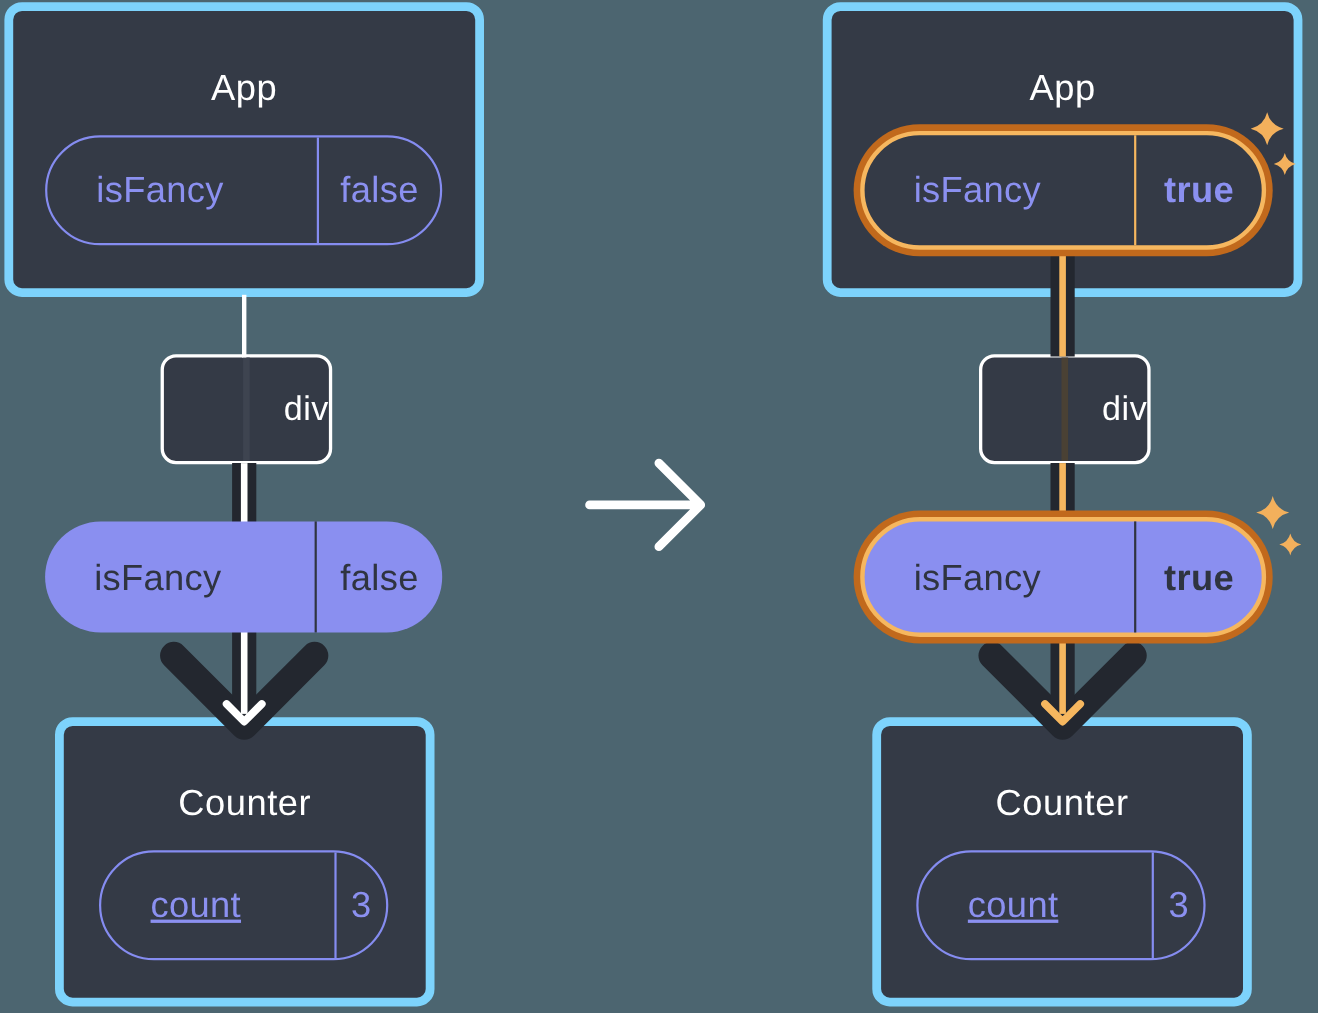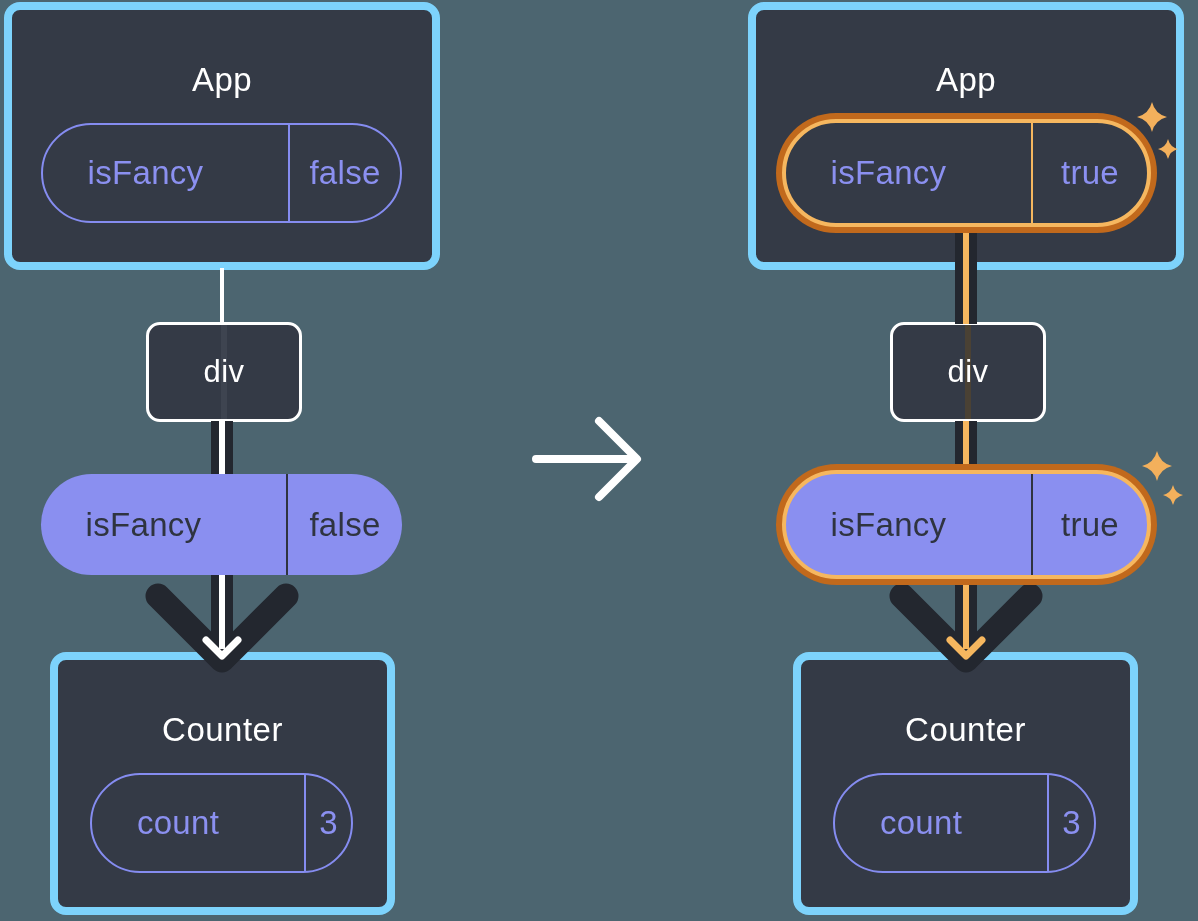--- a/index.html
+++ b/index.html
@@ -11,21 +11,21 @@
     position:absolute;background:#343a46;border:8px solid #7dd3fc;
     border-radius:16px;box-sizing:border-box;z-index:1;
   }
   .node-title{
     position:absolute;left:0;right:0;top:51px;text-align:center;
     color:#ffffff;font-size:33px;font-weight:500;letter-spacing:.5px;
   }
   .divbox{
     position:absolute;background:#343a46;border:3px solid #ffffff;
     border-radius:14px;box-sizing:border-box;z-index:1;
-    display:flex;align-items:center;justify-content:center;
+    display:flex;align-items:center;justify-content:flex-end;
   }
   .divbox .innerline{
     position:absolute;top:0;bottom:0;left:50%;margin-left:-3px;width:6px;
   }
   .divbox .divlabel{
     position:relative;color:#ffffff;font-size:31px;font-weight:500;letter-spacing:.5px;
   }
   .conn{position:absolute;left:0;top:0;z-index:2;pointer-events:none;}
   .pill{
     position:absolute;display:flex;box-sizing:border-box;border-radius:60px;
@@ -42,22 +42,22 @@
   .pill-filled{background:#8a8ff0;color:#2f3440;}
   .pill-filled .seg.val{border-left:2px solid #2f3440;}
   .pill-hl{
     border:4px solid #f6b75f;border-radius:66px;
     box-shadow:0 0 0 6px #c1691c;
   }
   .pill-hl-dark{background:#343a46;color:#8b90f0;}
   .pill-hl-dark .seg.val{border-left:2px solid #f6b75f;}
   .pill-hl-purple{background:#8a8ff0;color:#2f3440;}
   .pill-hl-purple .seg.val{border-left:2px solid #2f3440;}
-  .counter-pill .seg.name{width:172px;}
-  .boldval{font-weight:400;}
+  .counter-pill .seg.name{width:172px;text-decoration:underline;}
+  .boldval{font-weight:700;}
 </style>
 </head>
 <body>
 
 <div class="canvas">
 
   <div class="card" style="left:4px;top:2px;width:436px;height:268px;">
     <div class="node-title">App</div>
   </div>
 

